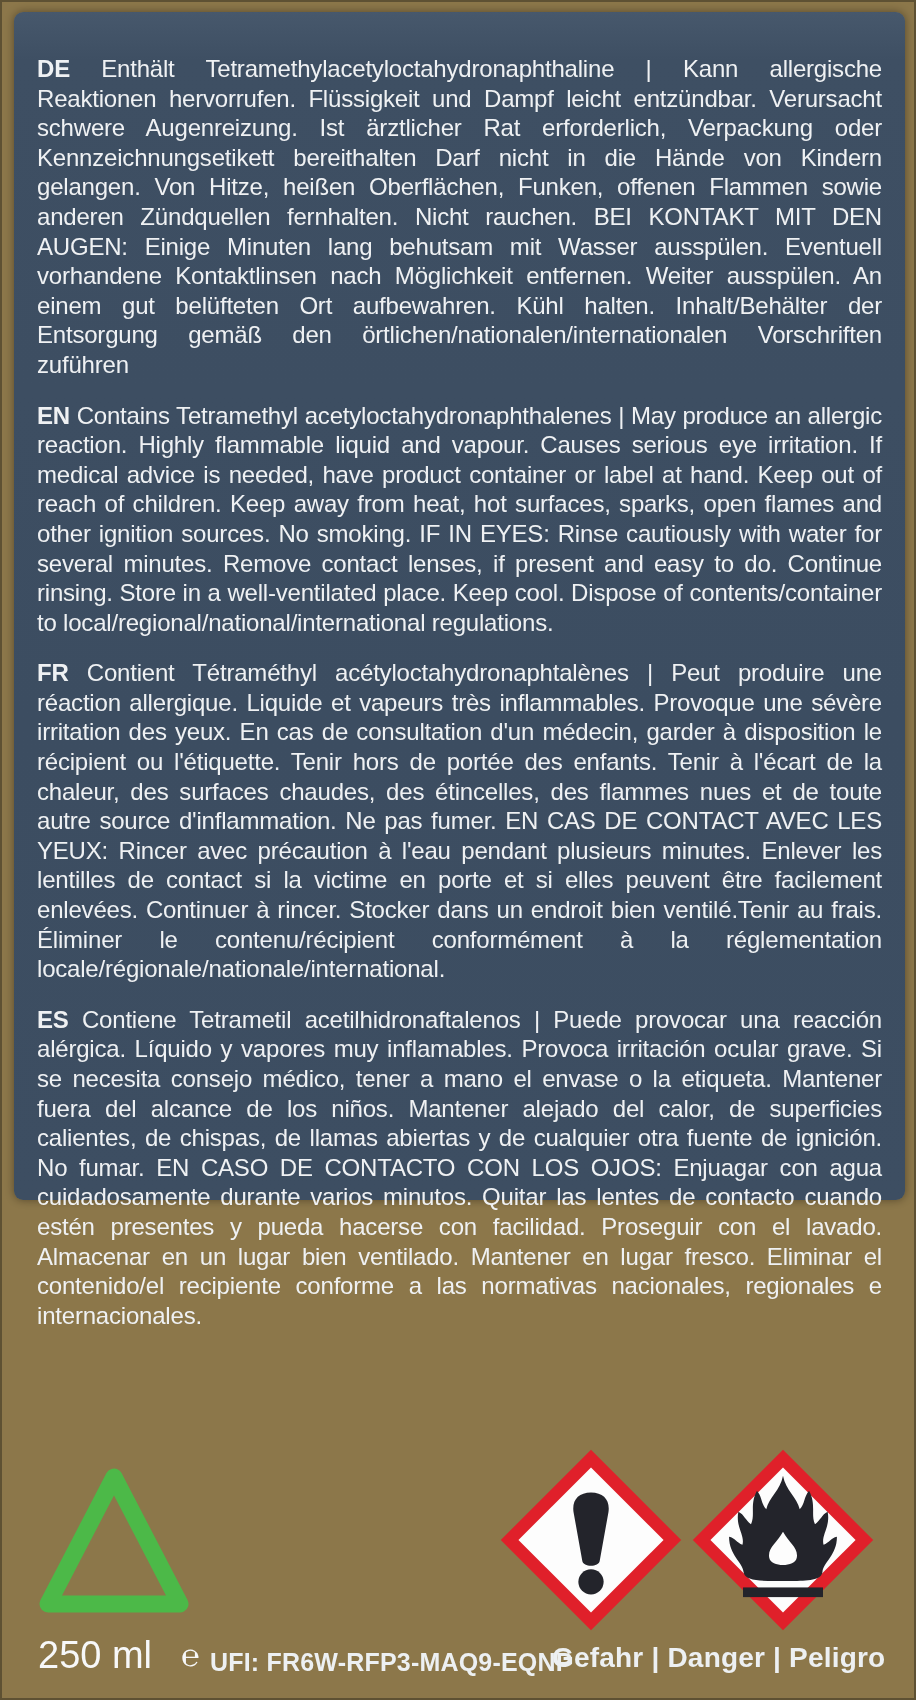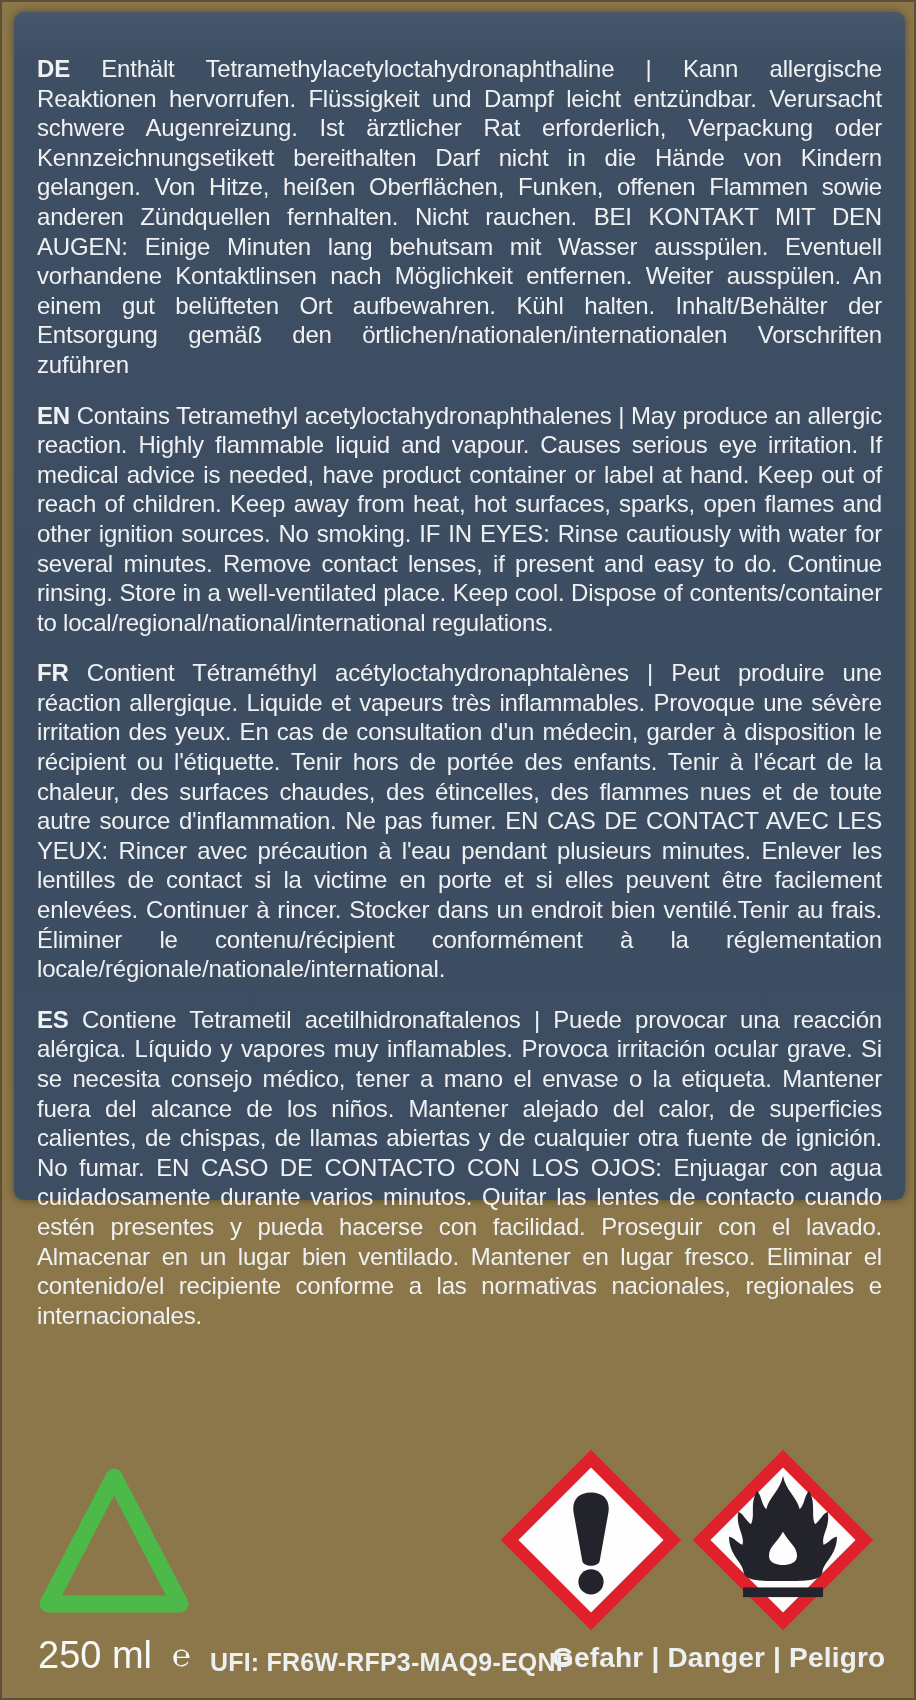--- a/index.html
+++ b/index.html
@@ -25,21 +25,21 @@
     font-size:24px;line-height:29.6px;
     text-align:justify;
     color:#eff1f3;
     letter-spacing:-0.2px;
   }
   .lang{font-weight:700;}
   .eco-triangle{position:absolute;left:22px;top:1452px;width:156px;height:152px;}
   .volume{
     position:absolute;left:24px;top:1622px;
     font-size:38px;color:#f7f8f9;letter-spacing:0px;
-    display:flex;align-items:baseline;gap:20px;
+    display:flex;align-items:baseline;gap:29px;
   }
   .est{font-size:31px;position:relative;top:-2px;}
   .ufi{
     position:absolute;left:196px;top:1636px;
     font-size:25px;font-weight:700;color:#edf0f2;letter-spacing:0.2px;
   }
   .signal{
     position:absolute;left:538px;top:1630px;
     font-size:28px;font-weight:700;color:#edf0f2;letter-spacing:0.2px;
   }

